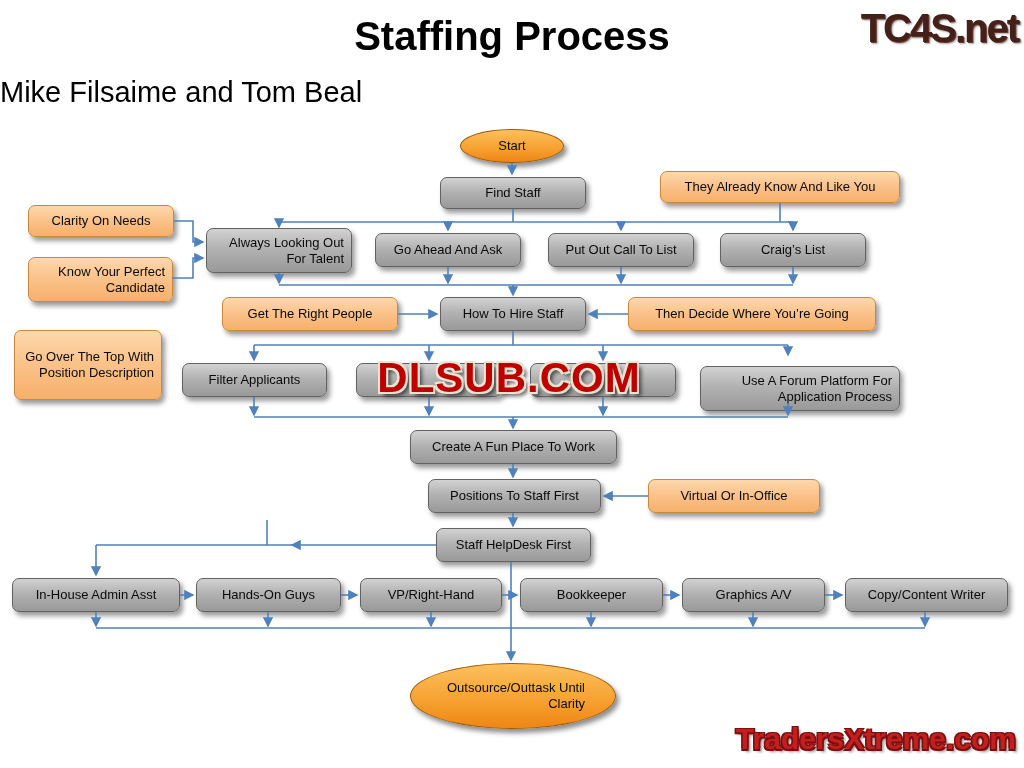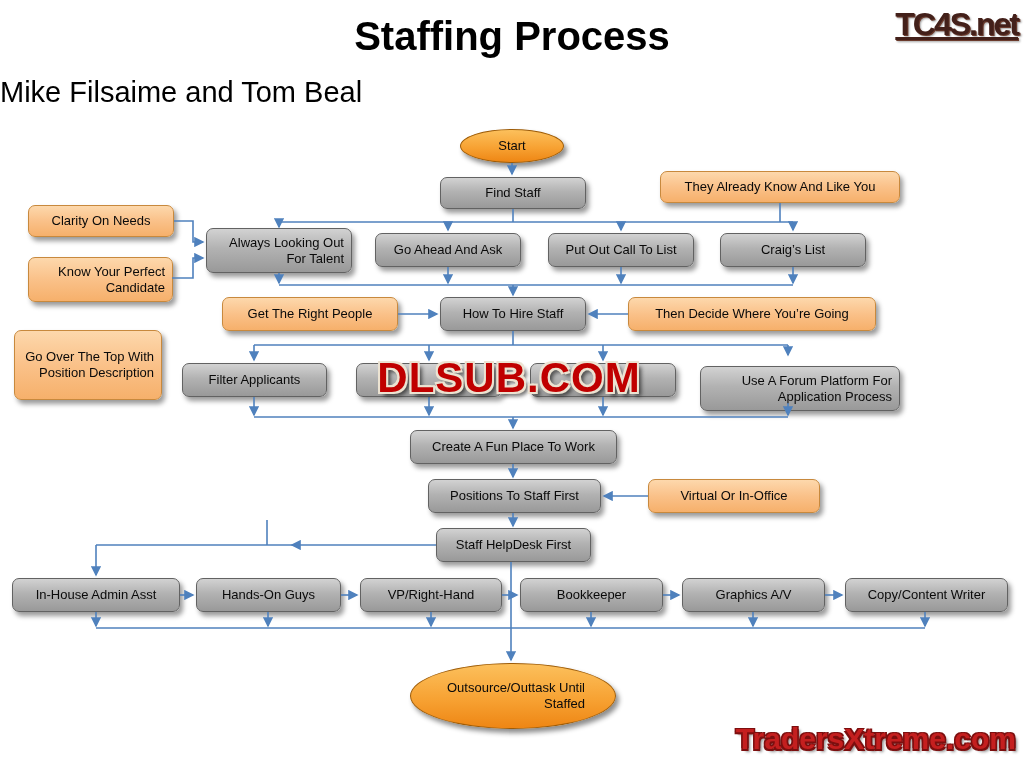--- a/index.html
+++ b/index.html
@@ -17,24 +17,23 @@
     position:absolute; left:0; top:14px; width:1024px;
     text-align:center; font-size:40px; font-weight:700; color:#000; z-index:1;
   }
   .page-subtitle {
     position:absolute; left:0; top:76px; width:1024px;
     text-align:left; font-size:29px; font-weight:400; color:#000; z-index:1;
   }
 
   .tc4s {
     position:absolute; top:6px; right:6px; z-index:5;
-    font-size:32px; font-weight:800; letter-spacing:-2px;
+    font-size:40px; font-weight:800; letter-spacing:-2px;
     color:#43201a;
     text-shadow:1px 1px 0 #6b3a2c, 2px 2px 2px rgba(0,0,0,.35);
-    text-decoration:underline;
   }
 
   .traders {
     position:absolute; top:722px; right:8px; z-index:5;
     font-size:30px; font-weight:800; letter-spacing:0;
     color:#c41f1f;
     text-shadow:
       -1.5px -1.5px 0 #7c0f0f, 1.5px -1.5px 0 #7c0f0f,
       -1.5px 1.5px 0 #7c0f0f, 1.5px 1.5px 0 #7c0f0f,
       3px 3px 3px rgba(0,0,0,.45);
@@ -197,15 +196,15 @@
   <div class="node gray" style="left:196px;top:578px;width:145px;height:34px">Hands-On Guys</div>
 
   <div class="node gray" style="left:360px;top:578px;width:142px;height:34px">VP/Right-Hand</div>
 
   <div class="node gray" style="left:520px;top:578px;width:143px;height:34px">Bookkeeper</div>
 
   <div class="node gray" style="left:682px;top:578px;width:143px;height:34px">Graphics A/V</div>
 
   <div class="node gray" style="left:845px;top:578px;width:163px;height:34px">Copy/Content Writer</div>
 
-  <div class="node ellipse start-end" style="left:410px;top:663px;width:206px;height:66px;padding:2px 30px">Outsource/Outtask Until Staffed</div>
+  <div class="node ellipse start-end" style="left:410px;top:663px;width:206px;height:66px;padding:2px 30px">Outsource/Outtask Until Clarity</div>
 
 </div>
 
 </body></html>

